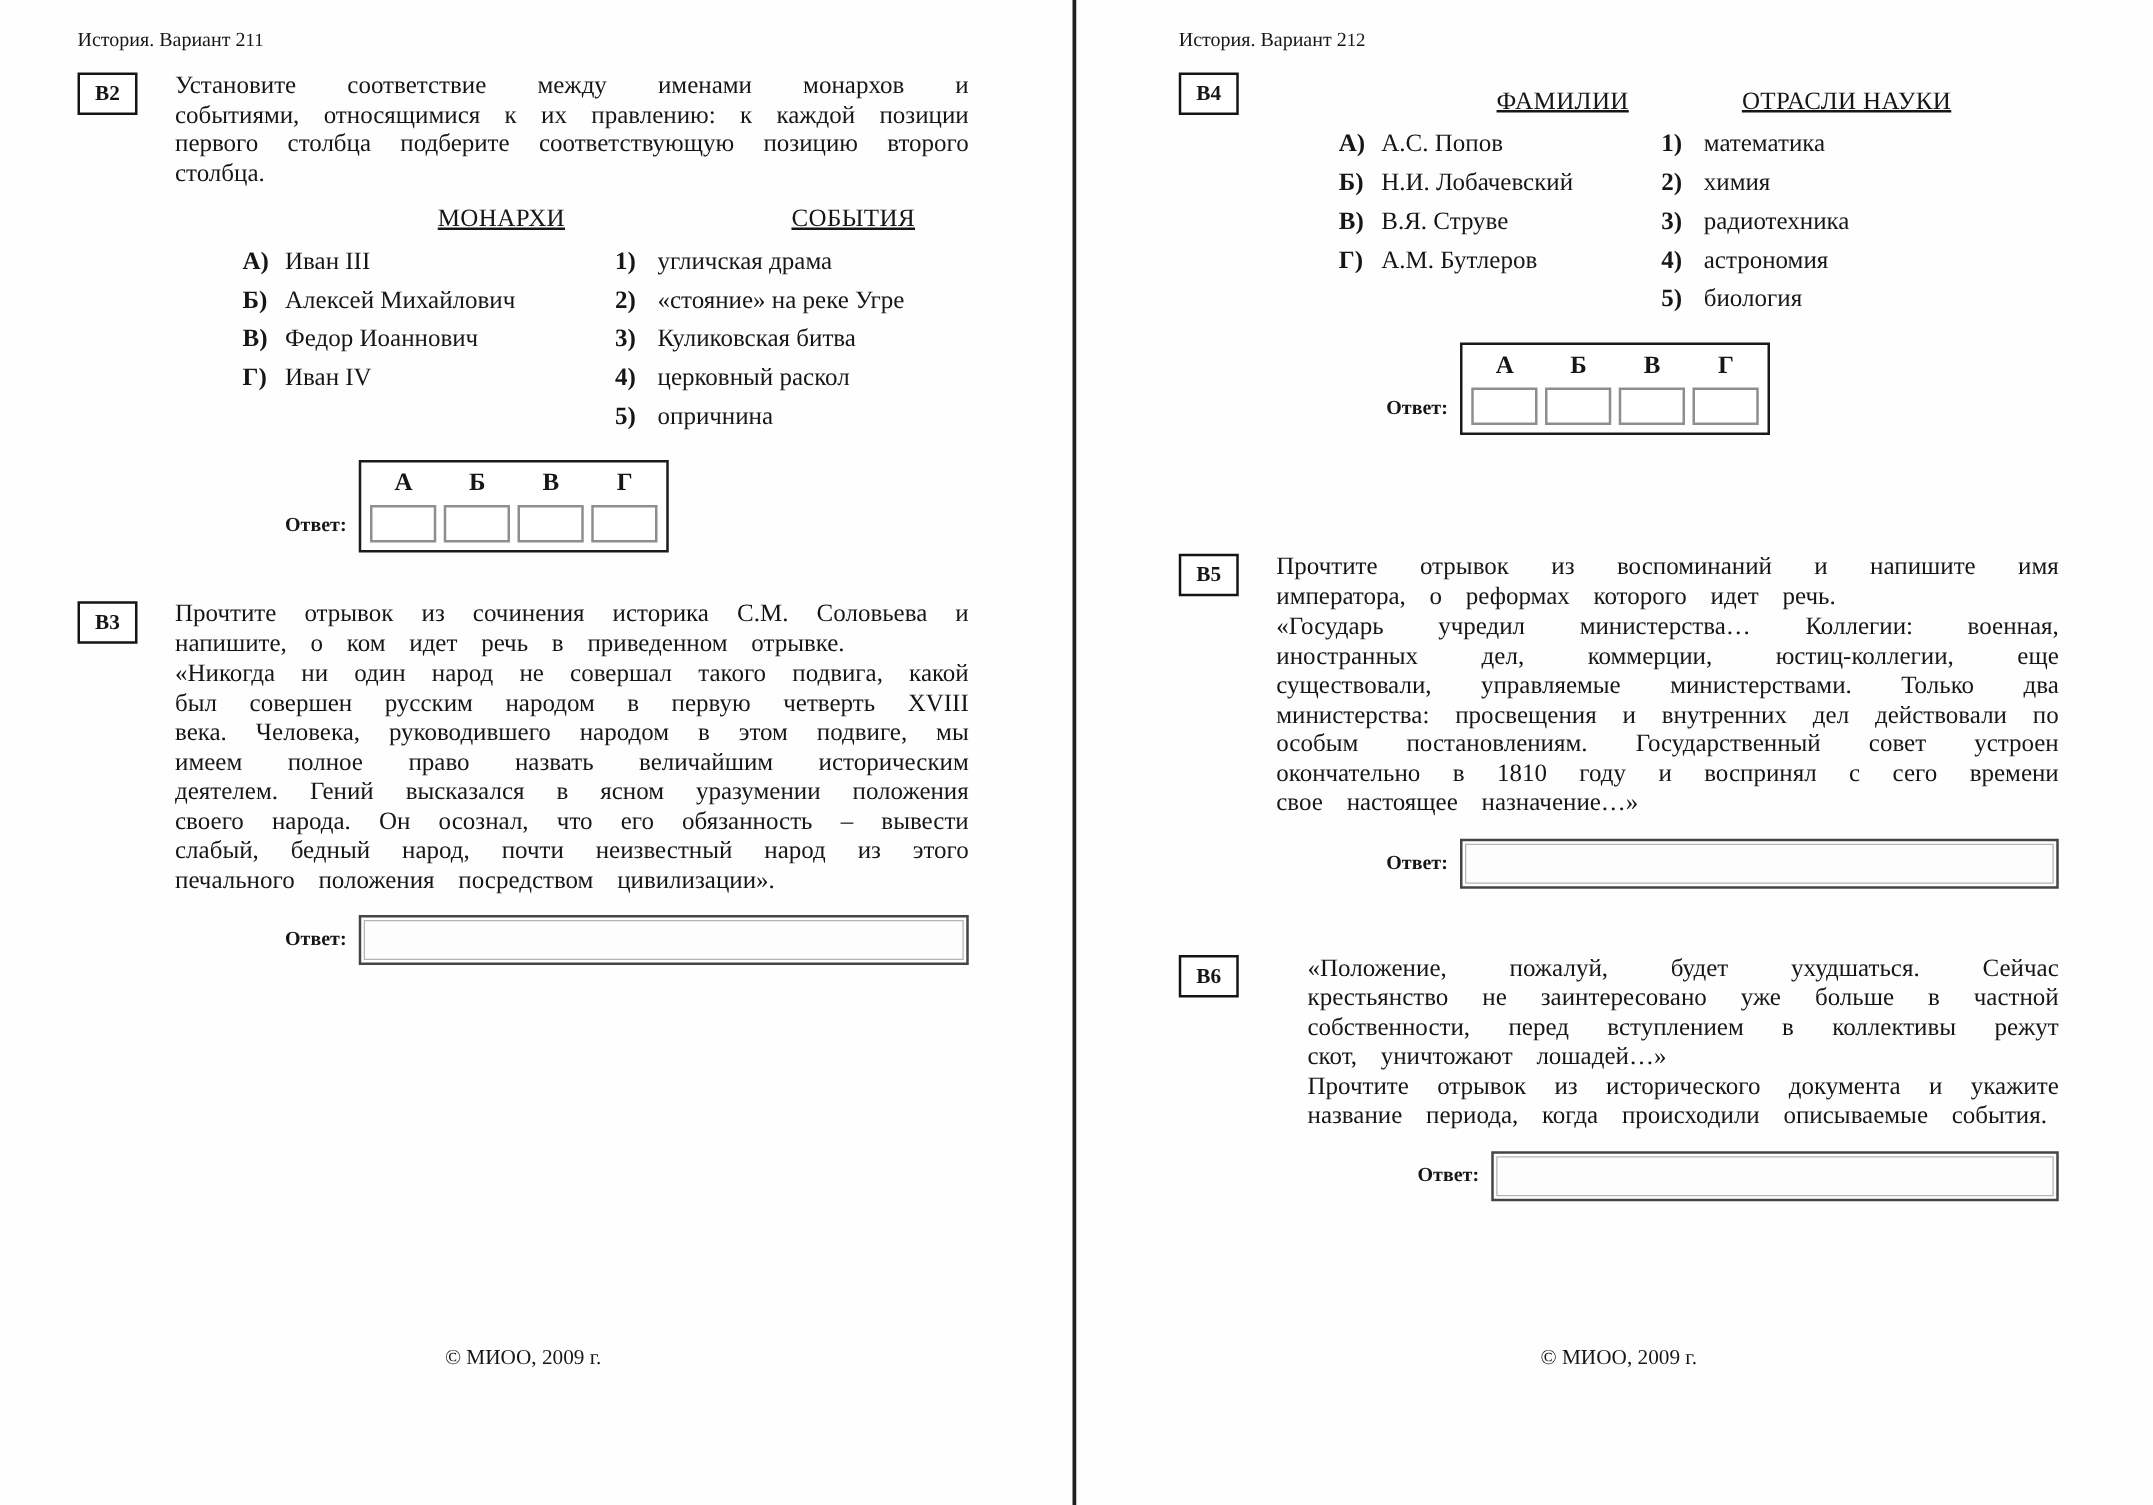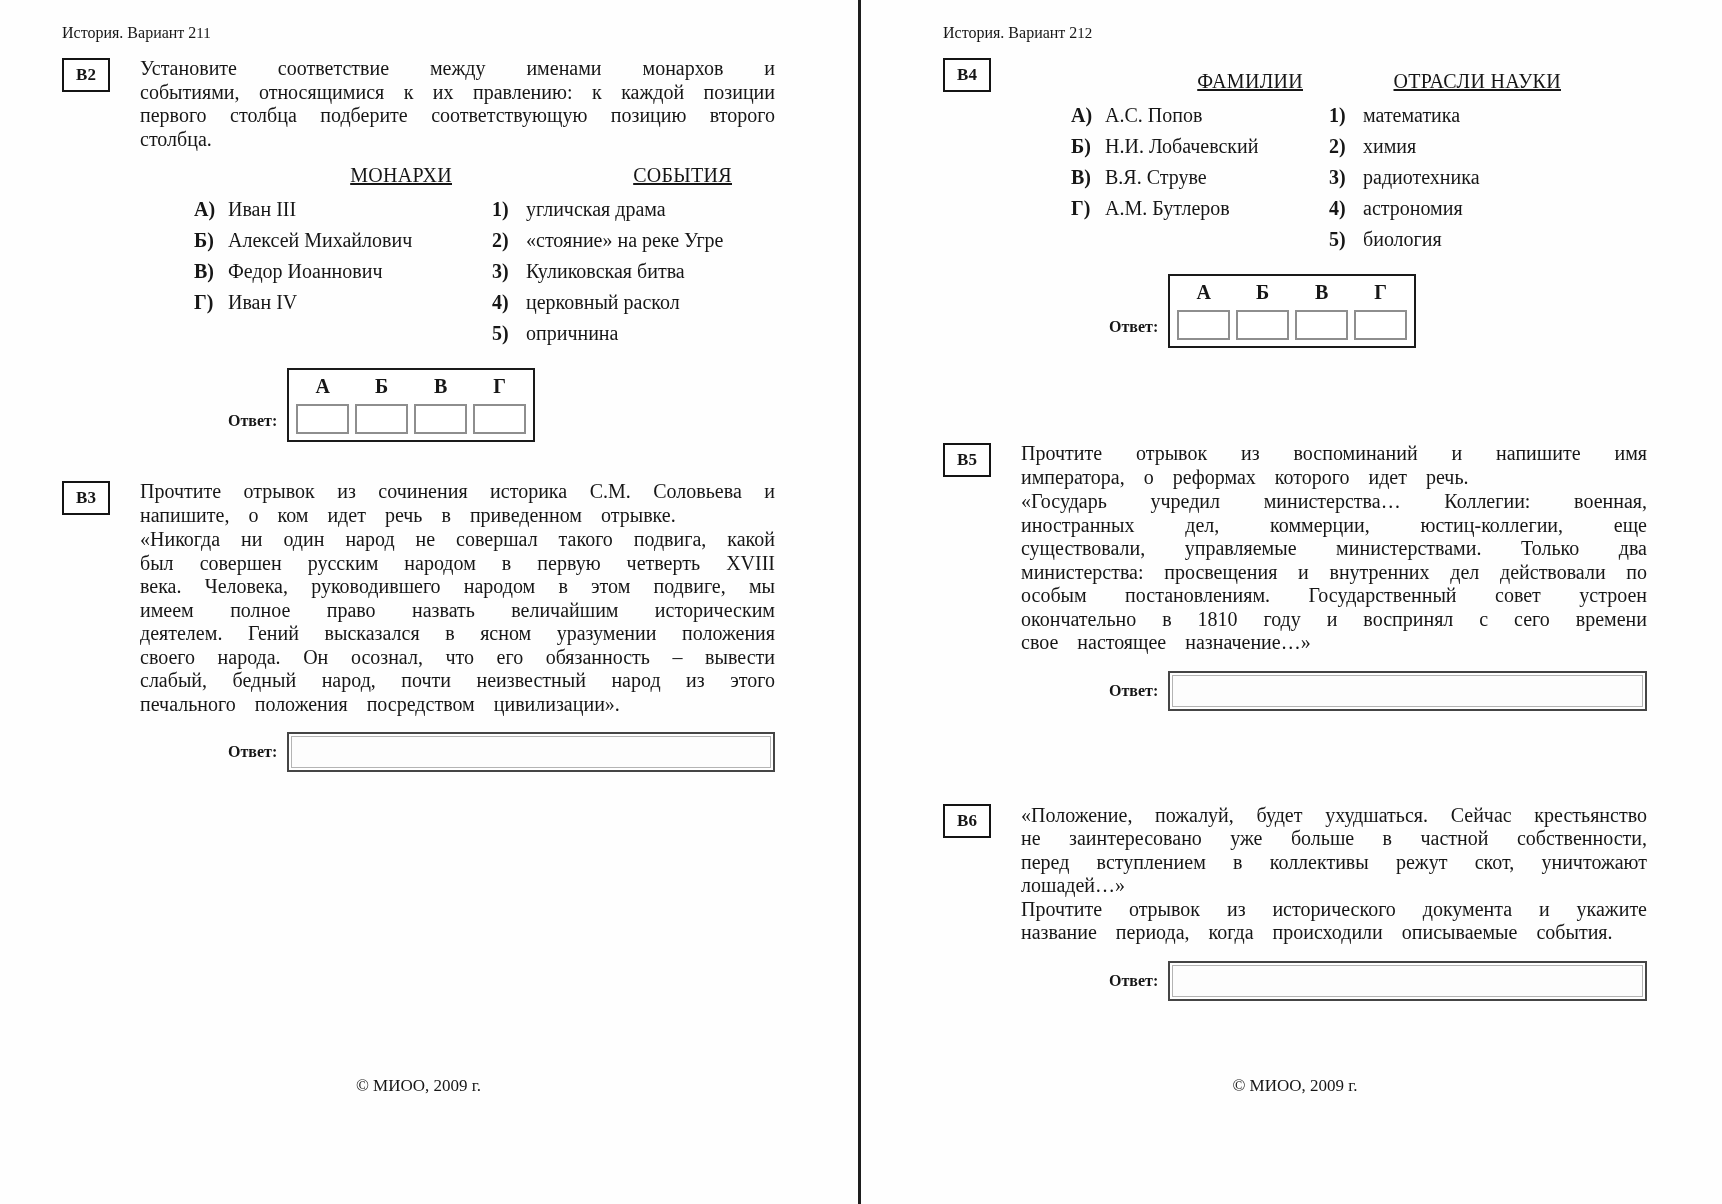--- a/index.html
+++ b/index.html
@@ -22,21 +22,21 @@
   .page-header {
     display: flex; justify-content: flex-start; align-items: baseline;
     padding-top: 24px; font-size: 16px;
   }
   .page-number { font-size: 15px; }
 
   .task { display: flex; align-items: flex-start; }
   .t-b2, .t-b4 { margin-top: 15px; }
   .t-b3 { margin-top: 38px; }
   .t-b5 { margin-top: 94px; }
-  .t-b6 { margin-top: 92px; }
+  .t-b6 { margin-top: 52px; gap: 25px; }
 
   .task-label-box {
     flex: none; width: 48px; height: 34px;
     border: 2px solid #141414; background: #fff;
     display: flex; align-items: center; justify-content: center;
     font-weight: bold; font-size: 17px; margin-top: 1px;
   }
   .task-body { flex: 1; margin-left: 30px; }
 
   .just {

